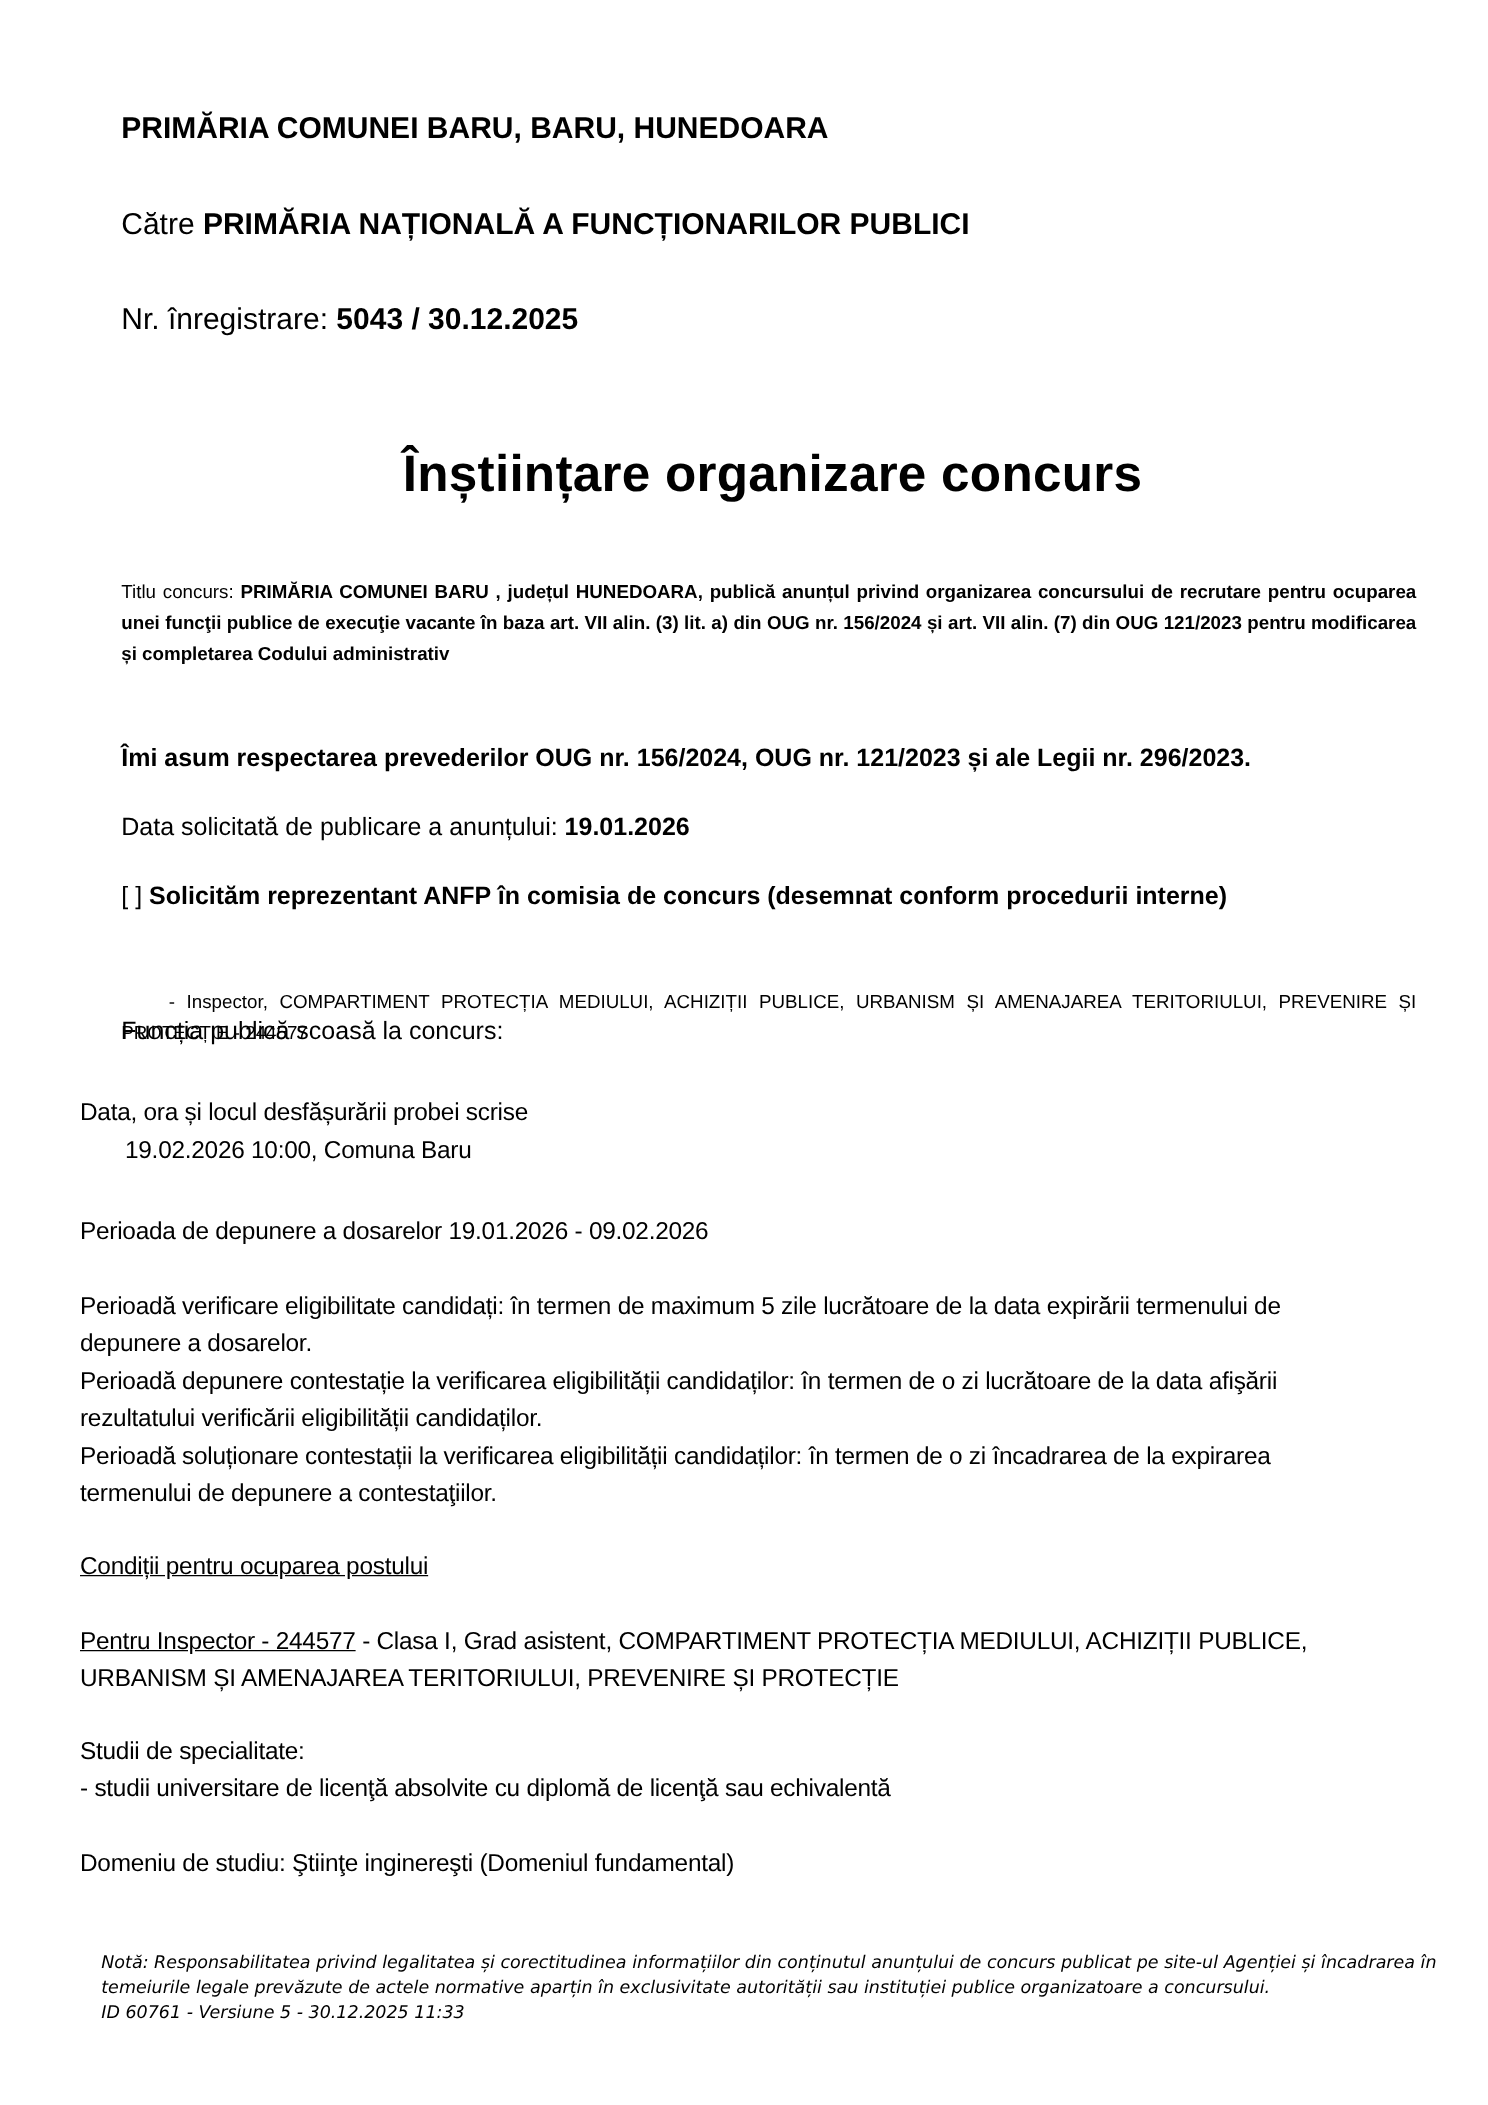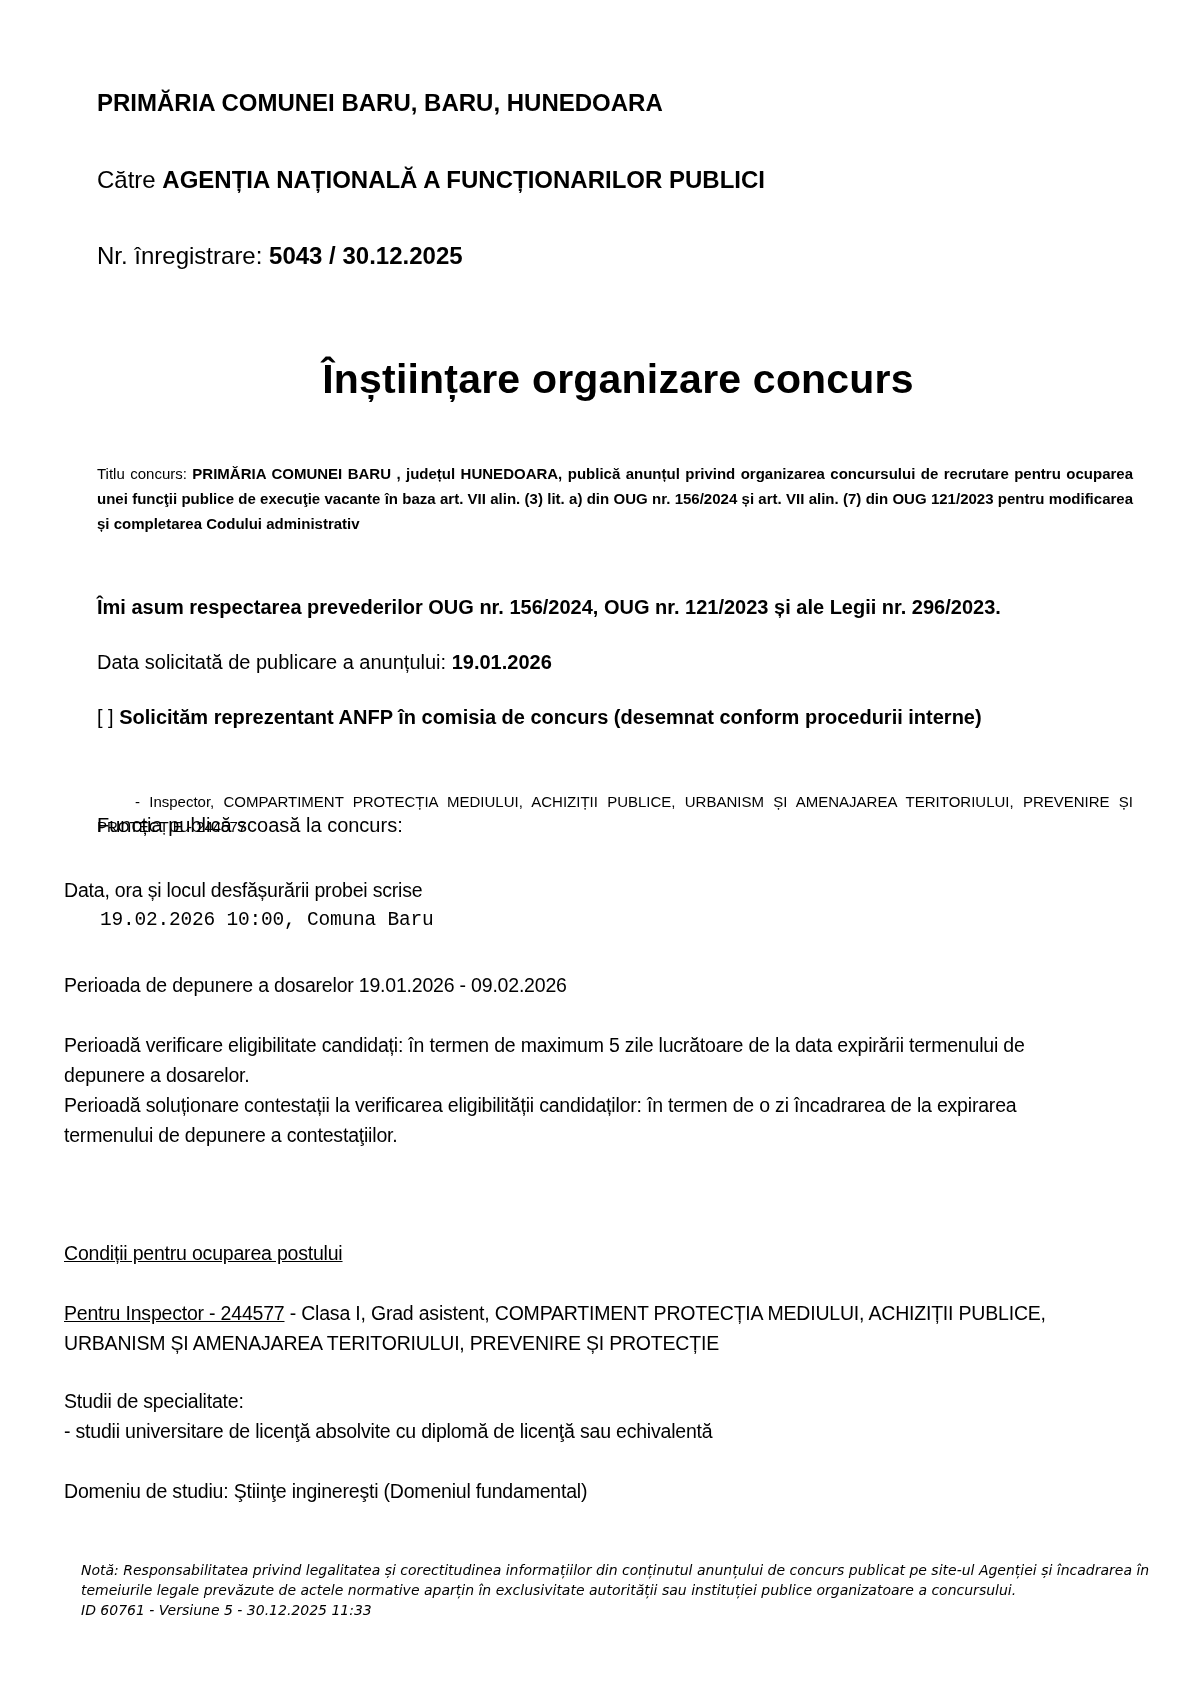--- a/index.html
+++ b/index.html
@@ -7,30 +7,30 @@
   .arial { font-family: "Liberation Sans", sans-serif; }
   .abs { position: absolute; }
   .b { font-weight: bold; }
   .hdr { left: 97px; font-size: 24px; white-space: nowrap; }
   .title { left: 0; width: 1236px; text-align: center; top: 356px; font-size: 41px; font-weight: bold; letter-spacing: 0.2px; }
   .just { left: 97px; width: 1036px; font-size: 15px; line-height: 25px; text-align: justify; }
   .para { left: 97px; font-size: 20px; white-space: nowrap; }
   .low { left: 64px; font-size: 19.5px; line-height: 30px; font-family: "Liberation Sans", sans-serif; letter-spacing: -0.2px; }
   .u { text-decoration: underline; }
   .note { left: 81px; width: 1080px; font-size: 14px; line-height: 20px; font-family: "DejaVu Sans", sans-serif; font-style: italic; }
-  .indent { padding-left: 36px; font-family: Liberation Mono, monospace; }
+  .indent { padding-left: 36px; }
 </style>
 </head>
 <body>
 
 <div class="abs hdr arial b" style="top:89px;">PRIMĂRIA COMUNEI BARU, BARU, HUNEDOARA</div>
 
 <div class="abs hdr arial" style="top:166px;">
   <span>Către</span>
-  <span class="b">AGENȚIA NAȚIONALĂ A FUNCȚIONARILOR PUBLICI</span>
+  <span class="b">PRIMĂRIA NAȚIONALĂ A FUNCȚIONARILOR PUBLICI</span>
 </div>
 
 <div class="abs hdr arial" style="top:242px;">
   <span>Nr. înregistrare:</span>
   <span class="b">5043 / 30.12.2025</span>
 </div>
 
 <div class="abs title arial">Înștiințare organizare concurs</div>
 
 <div class="abs just arial" style="top:461px;">
@@ -53,20 +53,21 @@
 <div class="abs para arial" style="top:786px;margin-top:28px;">Funcția publică scoasă la concurs:</div>
 <div class="abs just arial" style="top:789px; text-indent:38px;">- Inspector, COMPARTIMENT PROTECȚIA MEDIULUI, ACHIZIȚII PUBLICE, URBANISM  ȘI AMENAJAREA TERITORIULUI, PREVENIRE ȘI PROTECȚIE - 244577</div>
 
 <div class="abs low" style="top:875px;">Data, ora și locul desfășurării probei scrise</div>
 <div class="abs low indent" style="top:905px;">19.02.2026 10:00, Comuna Baru</div>
 
 <div class="abs low" style="top:970px;">Perioada de depunere a dosarelor 19.01.2026 - 09.02.2026</div>
 
 <div class="abs low" style="top:1030px; width:1000px;">
   <div>Perioadă verificare eligibilitate candidați: în termen de maximum 5 zile lucrătoare de la data expirării termenului de depunere a dosarelor.</div>
+  <div>Perioadă depunere contestație la verificarea eligibilității candidaților: în termen de o zi lucrătoare de la data afişării rezultatului verificării eligibilității candidaților.</div>
   <div>Perioadă soluționare contestații la verificarea eligibilității candidaților: în termen de o zi încadrarea de la expirarea termenului de depunere a contestaţiilor.</div>
 </div>
 
 <div class="abs low u" style="top:1238px;">Condiții pentru ocuparea postului</div>
 
 <div class="abs low" style="top:1298px; width:1080px;">
   <span class="u">Pentru Inspector - 244577</span><span> - Clasa I, Grad asistent, COMPARTIMENT PROTECȚIA MEDIULUI, ACHIZIȚII PUBLICE, URBANISM ȘI AMENAJAREA TERITORIULUI, PREVENIRE ȘI PROTECȚIE</span>
 </div>
 
 <div class="abs low" style="top:1386px;">Studii de specialitate:</div>

